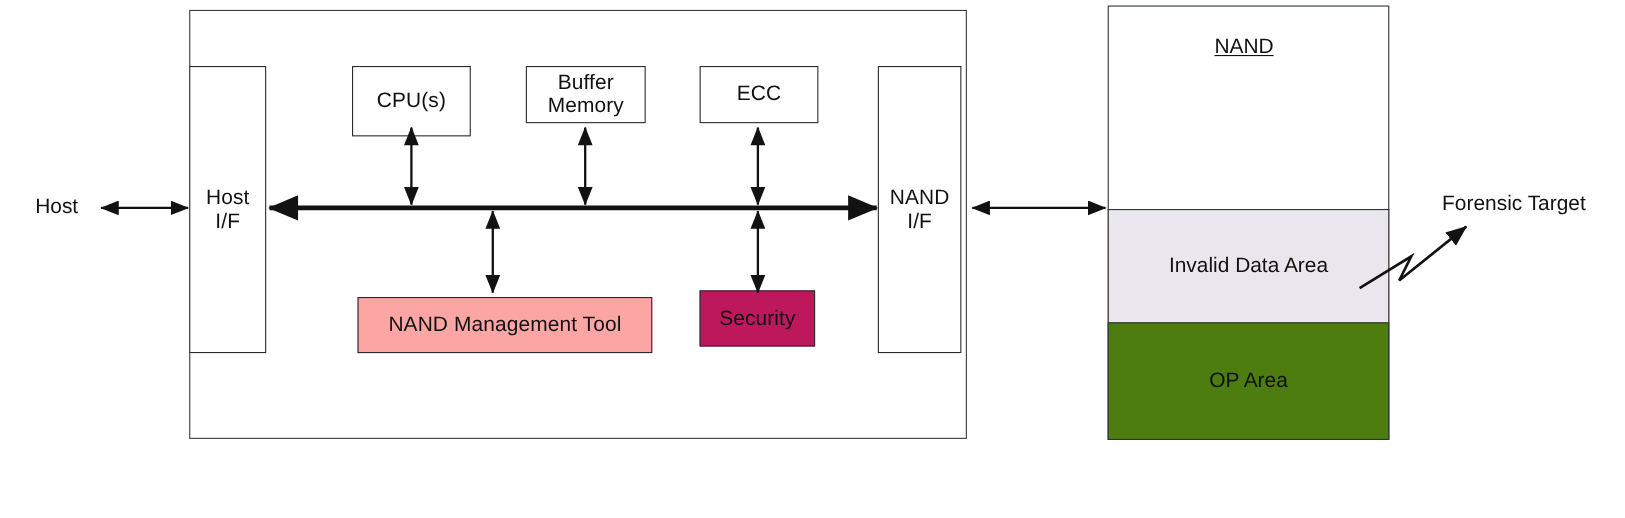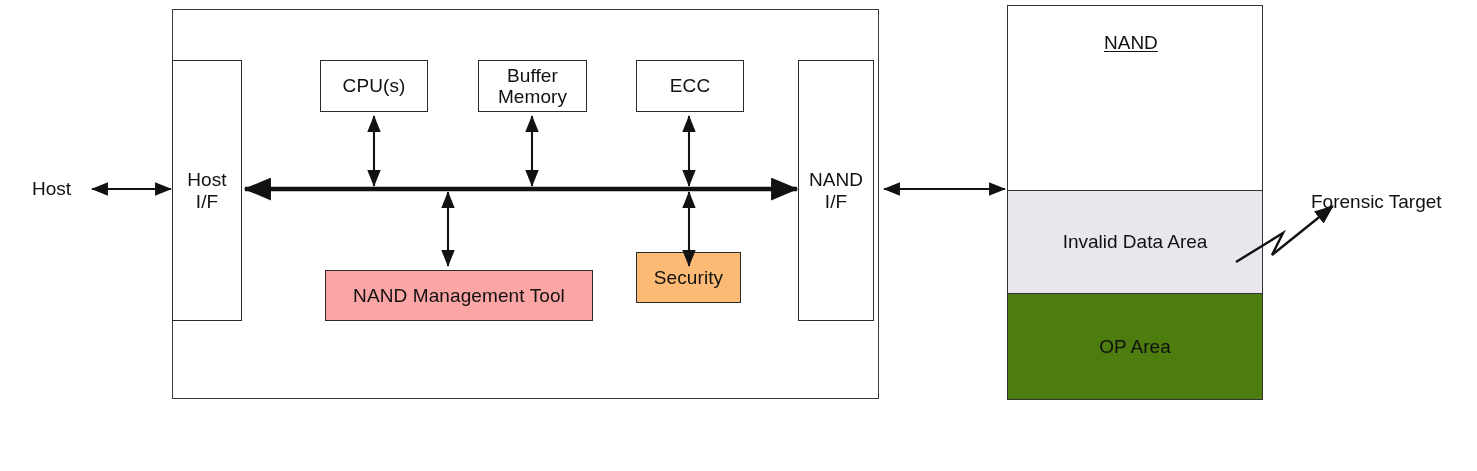--- a/index.html
+++ b/index.html
@@ -112,43 +112,43 @@
 
   <div class="figure-canvas">
 
     <div class="box outer-shell" style="left:172px; top:9px; width:707px; height:390px;"></div>
 
     <div class="plain-label" style="left:32px; top:178px;">Host</div>
 
     <div class="box" style="left:172px; top:60px; width:70px; height:261px;">Host
 I/F</div>
 
-    <div class="box" style="left:320px; top:60px; width:108px; height:52px;">CPU(s)</div>
+    <div class="box" style="left:320px; top:60px; width:108px; height:64px;">CPU(s)</div>
 
     <div class="box" style="left:478px; top:60px; width:109px; height:52px;">Buffer
 Memory</div>
 
     <div class="box" style="left:636px; top:60px; width:108px; height:52px;">ECC</div>
 
     <div class="box" style="left:325px; top:270px; width:268px; height:51px; background:#fca5a5;">NAND Management Tool</div>
 
-    <div class="box" style="left:636px; top:252px; width:105px; height:51px; background:#fdba74;">Security</div>
+    <div class="box" style="left:636px; top:264px; width:105px; height:51px; background:#be185d;">Security</div>
 
     <div class="box" style="left:798px; top:60px; width:76px; height:261px;">NAND
 I/F</div>
 
     <div class="box nand-chip" style="left:1007px; top:5px; width:256px; height:395px;"></div>
 
     <div class="nand-title" style="left:1104px; top:32px;">NAND</div>
 
     <div class="nand-band" style="left:1007px; top:190px; width:256px; height:103px; background:#eae6ee;">Invalid Data Area</div>
 
     <div class="nand-band last" style="left:1007px; top:293px; width:256px; height:107px; background:#4d7c0f;">OP Area</div>
 
-    <div class="plain-label" style="left:1311px; top:175px;margin-top:16px;">Forensic Target</div>
+    <div class="plain-label" style="left:1311px; top:175px;">Forensic Target</div>
 
     <svg class="overlay" viewBox="0 0 1477 410">
       <defs>
         <marker id="ah" markerWidth="9" markerHeight="9" refX="7.6" refY="3.2" orient="auto" markerUnits="strokeWidth">
           <path d="M0,0 L8,3.2 L0,6.4 z" fill="#121212"></path>
         </marker>
         <marker id="ah-start" markerWidth="9" markerHeight="9" refX="0.4" refY="3.2" orient="auto" markerUnits="strokeWidth">
           <path d="M8,0 L0,3.2 L8,6.4 z" fill="#121212"></path>
         </marker>
         <marker id="ah-thick" markerWidth="7" markerHeight="7" refX="5.9" refY="2.6" orient="auto" markerUnits="strokeWidth">

